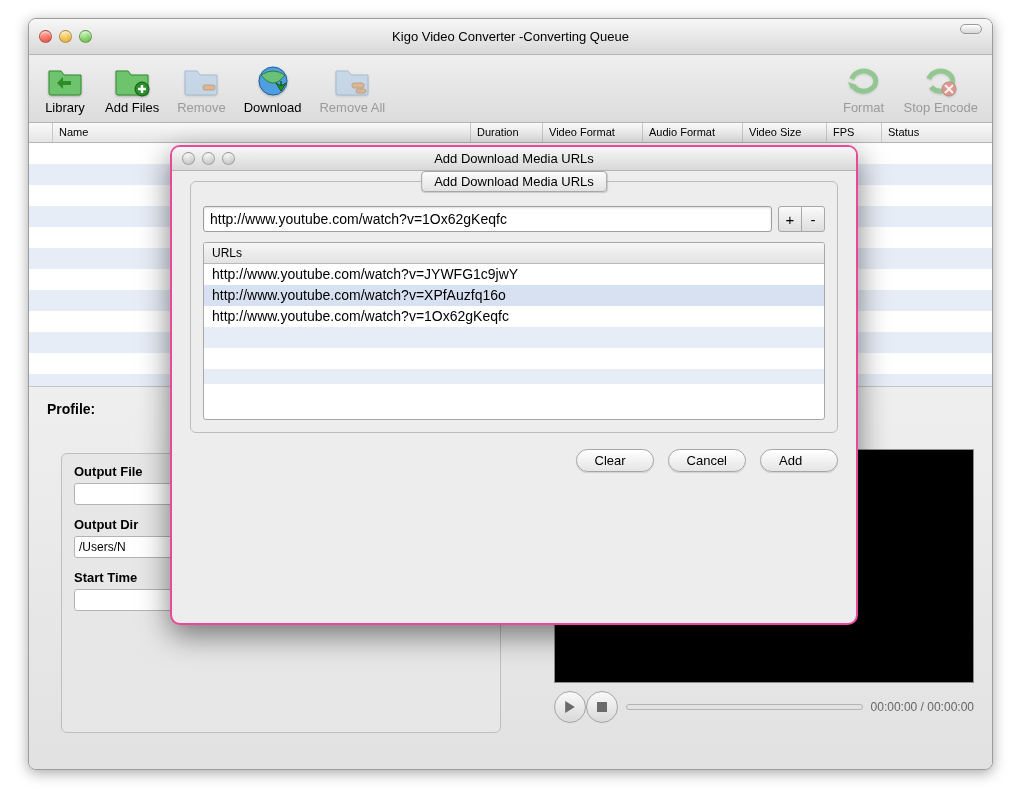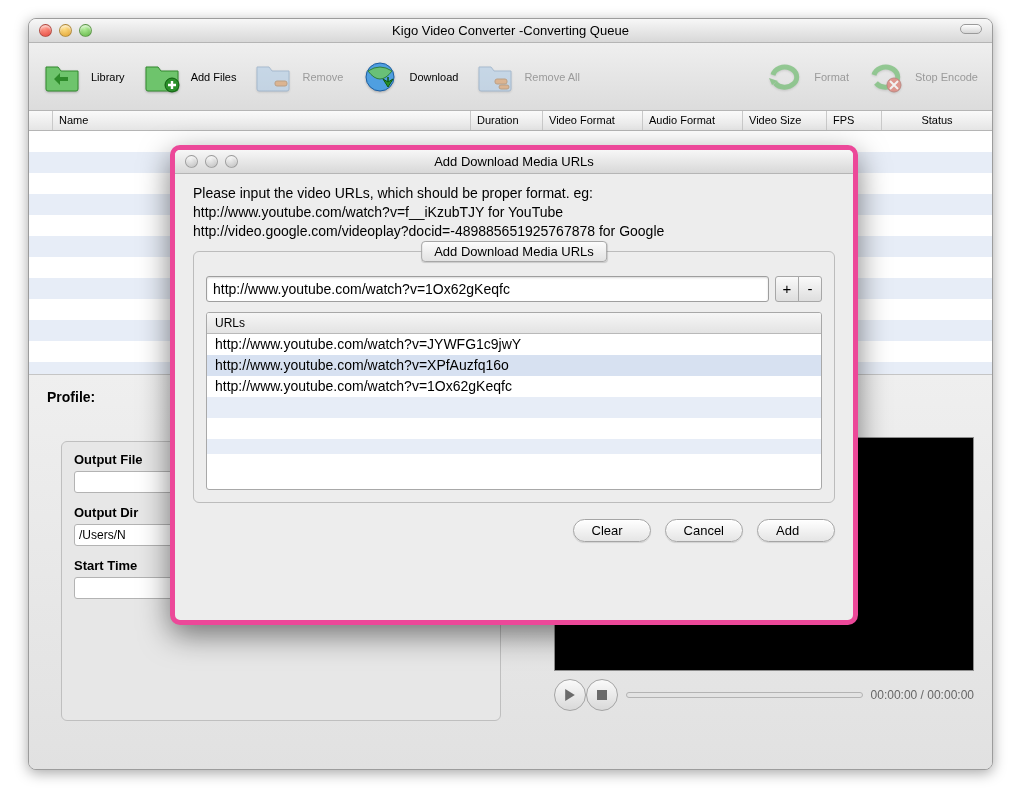--- a/index.html
+++ b/index.html
@@ -17,21 +17,21 @@
     position: absolute;
     top: 18px; left: 28px;
     width: 965px; height: 752px;
     background: #ededed;
     border: 1px solid #9c9c9c;
     border-radius: 8px;
     box-shadow: 0 3px 14px rgba(0,0,0,0.35);
     overflow: hidden;
   }
   .titlebar {
-    height: 24px;
+    height: 36px;
     background: linear-gradient(#f7f7f7,#d8d8d8);
     border-bottom: 1px solid #b5b5b5;
     display: flex;
     align-items: center;
     position: relative;
   }
   .traffic-lights { display: flex; gap: 7px; margin-left: 10px; }
   .tl {
     width: 13px; height: 13px; border-radius: 50%;
     border: 1px solid rgba(0,0,0,0.25);
@@ -50,24 +50,23 @@
     height: 68px;
     background: linear-gradient(#efefef,#dcdcdc);
     border-bottom: 1px solid #b5b5b5;
     display: flex;
     align-items: center;
     padding: 0 6px;
   }
   .tool-left { display:flex; gap: 2px; }
   .tool-right { display:flex; gap: 2px; margin-left:auto; }
   .tool-btn {
-    display:flex; flex-direction:row; align-items:center;
+    display:flex; flex-direction:column; align-items:center;
     padding: 4px 8px; min-width:60px;
-    font-size:11px;
-    gap:10px;
+    font-size:13px;
   }
   .tool-btn .ico {
     width: 38px; height: 38px; display:flex; align-items:center; justify-content:center;
   }
   .tool-btn.disabled { color:#9a9a9a; }
   .ico svg { filter: drop-shadow(0 1px 1px rgba(0,0,0,.25)); }
 
   .table-header {
     height: 20px;
     background: linear-gradient(#fafafa,#e5e5e5);
@@ -79,21 +78,21 @@
     border-right:1px solid #c9c9c9;
     padding: 3px 6px;
   }
   .th.first { width: 24px; }
   .th.name { flex:1; }
   .th.dur { width: 72px; }
   .th.vfmt { width: 100px; }
   .th.afmt { width: 100px; }
   .th.size { width: 84px; }
   .th.fps { width: 55px; }
-  .th.status { width: 110px; border-right:none;text-align:center; }
+  .th.status { width: 110px; border-right:none; }
 
   .stripes {
     height: 244px;
     background: repeating-linear-gradient(#fff 0, #fff 21px, #e7edf7 21px, #e7edf7 42px);
     border-bottom:1px solid #c5c5c5;
   }
 
   .lower {
     background: linear-gradient(#efefef,#e1e1e1);
     height: 396px;
@@ -133,21 +132,21 @@
   }
   .pslider { flex:1; height:6px; border:1px solid #b3b3b3; border-radius:3px; background:#e3e3e3; margin:0 8px;}
   .ptime { color:#666; font-size:12px; }
 
   
   .dialog {
     position:absolute;
     top:145px; left:170px;
     width:688px; height:480px;
     background:#ededed;
-    border:5px solid #ec4899;
+    border:2px solid #ec4899;
     border-radius:10px;
     box-shadow: 0 10px 30px rgba(0,0,0,0.5);
     overflow:hidden;
   }
   .dialog .titlebar { height:24px; }
   .dialog .d-body { padding: 10px 18px 12px 18px; }
   .d-desc { font-size:14px; line-height:1.35; margin-bottom:10px; }
   .d-innergroup {
     border:1px solid #bcbcbc; border-radius:6px;
     padding: 18px 12px 12px 12px;
@@ -344,25 +343,20 @@
 <div class="dialog">
   <div class="titlebar">
     <div class="traffic-lights">
       <div class="tl gray"></div>
       <div class="tl gray"></div>
       <div class="tl gray"></div>
     </div>
     <div class="win-title">Add Download Media URLs</div>
   </div>
   <div class="d-body">
-    <div class="d-desc">
-      <div>Please input the video URLs, which should be proper format. eg:</div>
-      <div>http://www.youtube.com/watch?v=f__iKzubTJY  for YouTube</div>
-      <div>http://video.google.com/videoplay?docid=-489885651925767878 for Google</div>
-    </div>
     <div class="d-innergroup">
       <div class="d-legend">Add Download Media URLs</div>
       <div class="url-row">
         <input class="url-input" value="http://www.youtube.com/watch?v=1Ox62gKeqfc" style="">
         <div class="pmbox">
           <div class="pmbtn">+</div>
           <div class="pmbtn">-</div>
         </div>
       </div>
       <div class="url-list">

